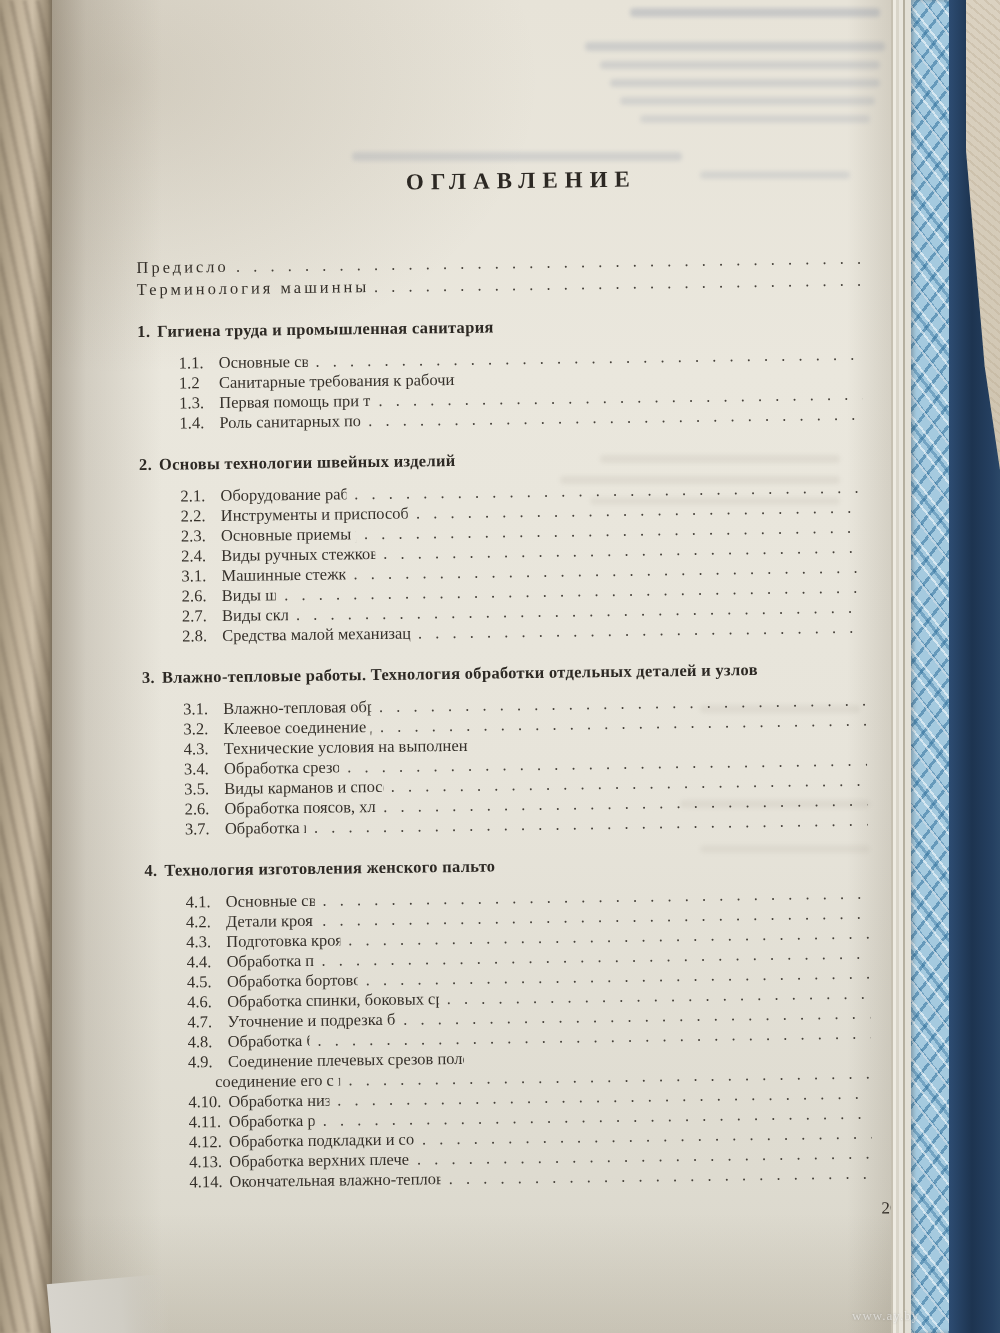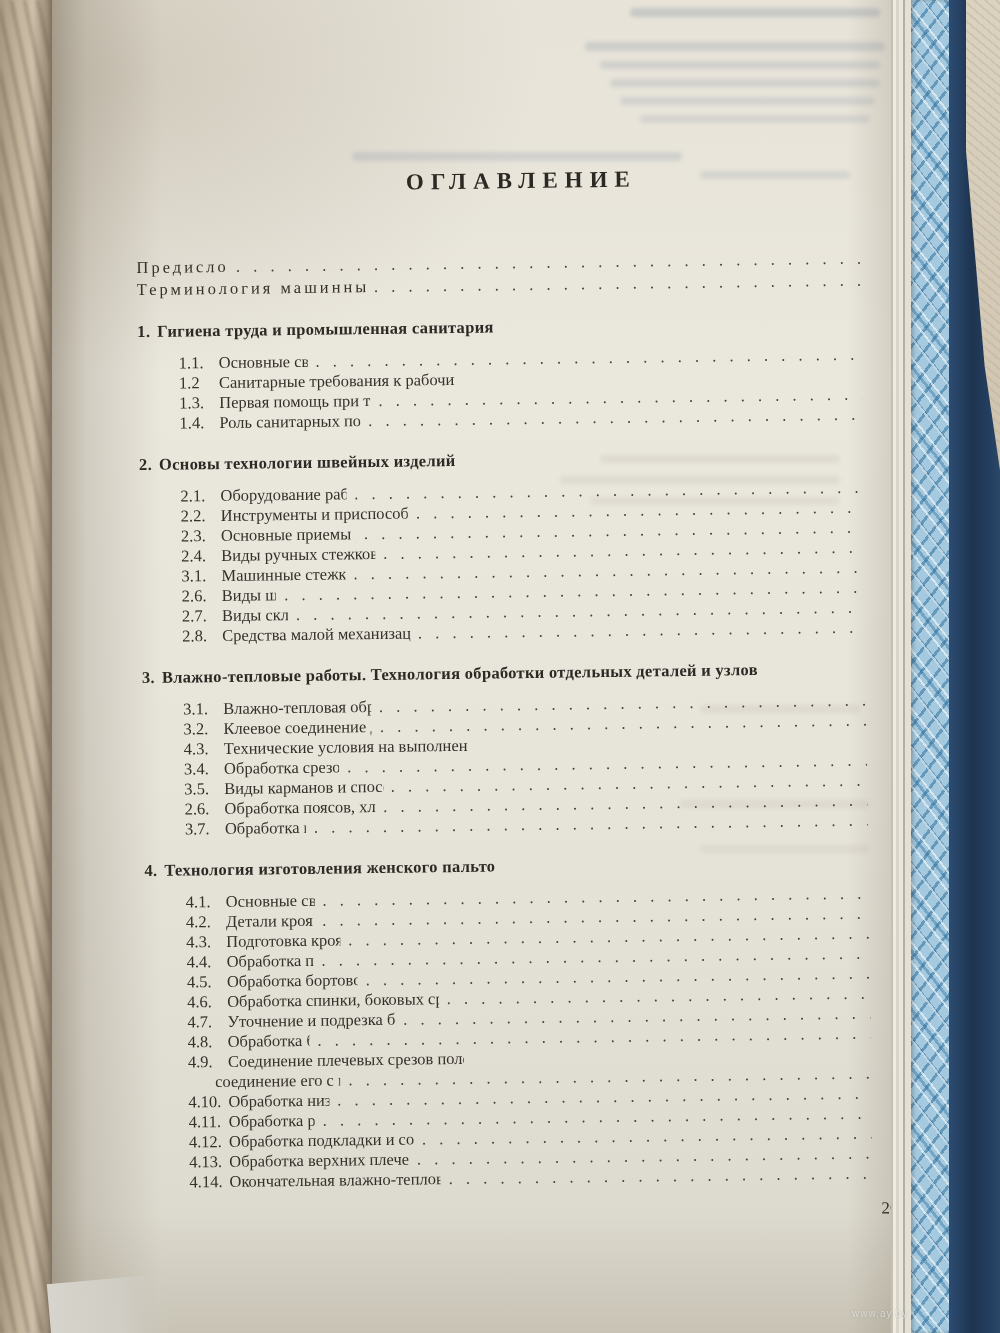--- a/index.html
+++ b/index.html
@@ -78,21 +78,21 @@
     position:absolute;left:966px;top:0;width:34px;height:470px;
     background:
       repeating-linear-gradient(40deg,rgba(185,170,145,.35) 0 2px,rgba(185,170,145,0) 2px 7px),
       linear-gradient(180deg,#dbd2c1,#d3c9b6 70%,#cdc2ad);
     clip-path:polygon(18% 0,100% 0,100% 100%,55% 78%,0 32%,0 0);
   }
 
   
   .watermark{
     position:absolute;left:852px;top:1308px;width:100px;
-    font-family:Liberation Sans, sans-serif;font-size:10px;letter-spacing:1px;
+    font-family:Liberation Serif, serif;font-size:13px;letter-spacing:1px;
     color:rgba(255,255,255,.55);text-shadow:0 0 2px rgba(90,90,90,.35);
   }
 
   
   .content{
     position:absolute;left:90px;top:168px;width:772px;
     color:#35302a;font-size:16.5px;
     transform:rotate(-0.75deg);transform-origin:385px 520px;
   }
   .title{

